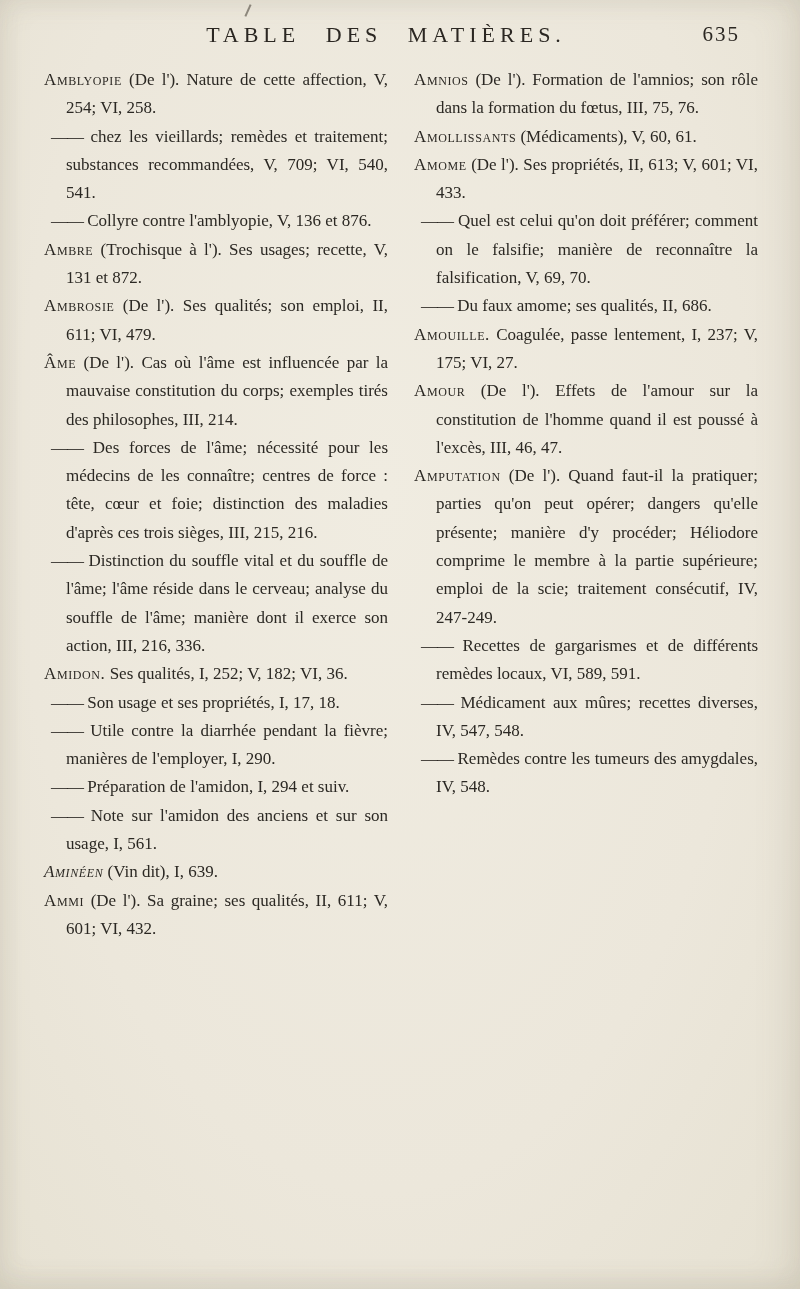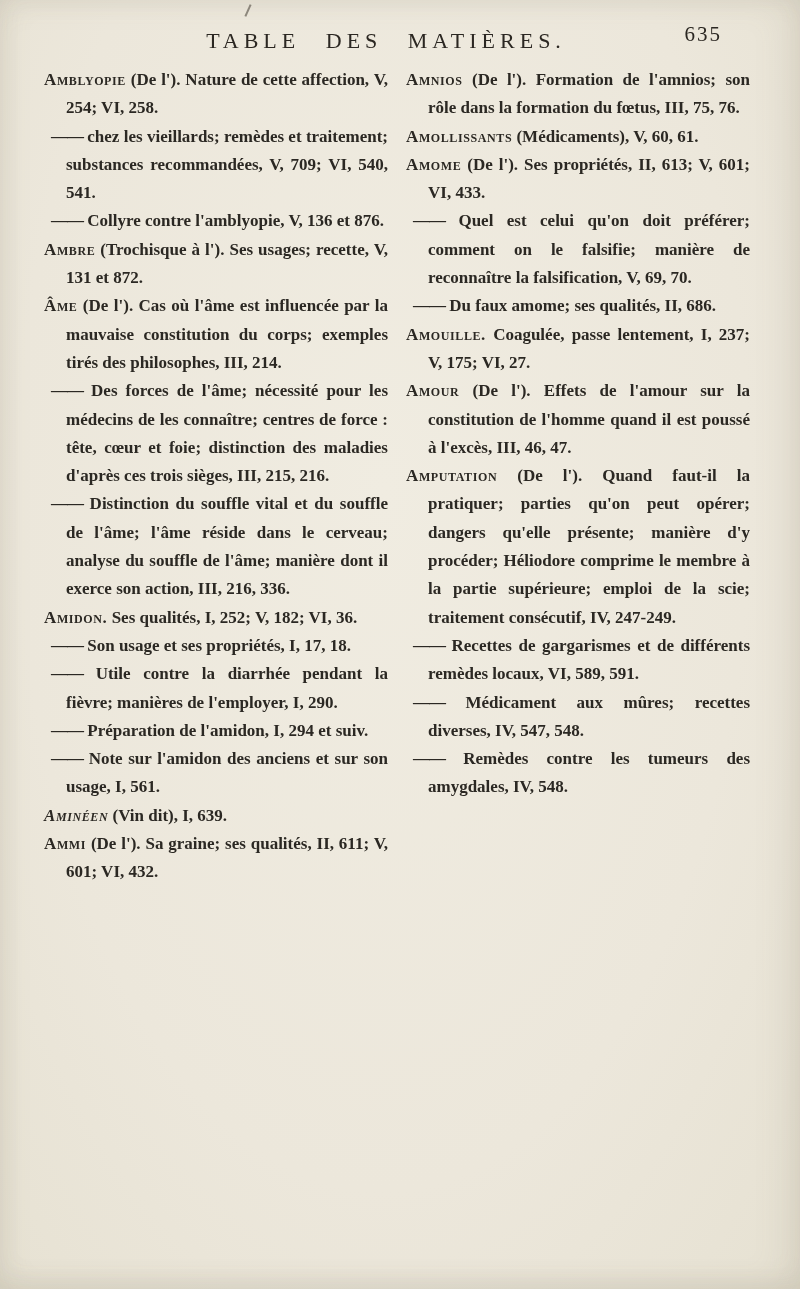--- a/index.html
+++ b/index.html
@@ -31,40 +31,39 @@
     opacity: .65;
   }
   .header {
     position: relative;
     height: 38px;
     margin-bottom: 12px;
   }
   .running-title {
     position: absolute;
     left: 0; right: 30px;
-    top: 12px;
+    top: 6px;
     text-align: center;
     font-size: 22px;
     letter-spacing: 5px;
     word-spacing: 15px;
     color: #2b2722;
     white-space: nowrap;
   }
   .page-number {
     position: absolute;
-    right: 36px;
+    right: 18px;
     top: 6px;
     font-size: 21px;
     letter-spacing: 2px;
     color: #2b2722;
   }
   .columns {
     display: flex;
-    gap: 18px;
-    font-weight: bold;
+    gap: 26px;
   }
   .column {
     width: 344px;
     flex: 0 0 344px;
   }
   .entry {
     font-size: 17px;
     line-height: 28.3px;
     text-align: justify;
     padding-left: 22px;
@@ -92,20 +91,21 @@
   <div class="header">
     <span class="running-title">TABLE DES MATIÈRES.</span>
     <span class="page-number">635</span>
   </div>
   <div class="columns">
     <div class="column" id="col-0">
         <div class="entry"><span class="headword">Amblyopie</span> <span>(De l'). Nature de cette affection, V, 254; VI, 258.</span></div>
         <div class="entry dash-entry"><span class="dash">——</span> <span>chez les vieillards; remèdes et traitement; substances recommandées, V, 709; VI, 540, 541.</span></div>
         <div class="entry dash-entry"><span class="dash">——</span> <span>Collyre contre l'amblyopie, V, 136 et 876.</span></div>
         <div class="entry"><span class="headword">Ambre</span> <span>(Trochisque à l'). Ses usages; recette, V, 131 et 872.</span></div>
+        <div class="entry"><span class="headword">Ambrosie</span> <span>(De l'). Ses qualités; son emploi, II, 611; VI, 479.</span></div>
         <div class="entry"><span class="headword">Âme</span> <span>(De l'). Cas où l'âme est influencée par la mauvaise constitution du corps; exemples tirés des philosophes, III, 214.</span></div>
         <div class="entry dash-entry"><span class="dash">——</span> <span>Des forces de l'âme; nécessité pour les médecins de les connaître; centres de force : tête, cœur et foie; distinction des maladies d'après ces trois sièges, III, 215, 216.</span></div>
         <div class="entry dash-entry"><span class="dash">——</span> <span>Distinction du souffle vital et du souffle de l'âme; l'âme réside dans le cerveau; analyse du souffle de l'âme; manière dont il exerce son action, III, 216, 336.</span></div>
         <div class="entry"><span class="headword">Amidon.</span> <span>Ses qualités, I, 252; V, 182; VI, 36.</span></div>
         <div class="entry dash-entry"><span class="dash">——</span> <span>Son usage et ses propriétés, I, 17, 18.</span></div>
         <div class="entry dash-entry"><span class="dash">——</span> <span>Utile contre la diarrhée pendant la fièvre; manières de l'employer, I, 290.</span></div>
         <div class="entry dash-entry"><span class="dash">——</span> <span>Préparation de l'amidon, I, 294 et suiv.</span></div>
         <div class="entry dash-entry"><span class="dash">——</span> <span>Note sur l'amidon des anciens et sur son usage, I, 561.</span></div>
         <div class="entry"><span class="headword italic">Aminéen</span> <span>(Vin dit), I, 639.</span></div>
         <div class="entry"><span class="headword">Ammi</span> <span>(De l'). Sa graine; ses qualités, II, 611; V, 601; VI, 432.</span></div>

